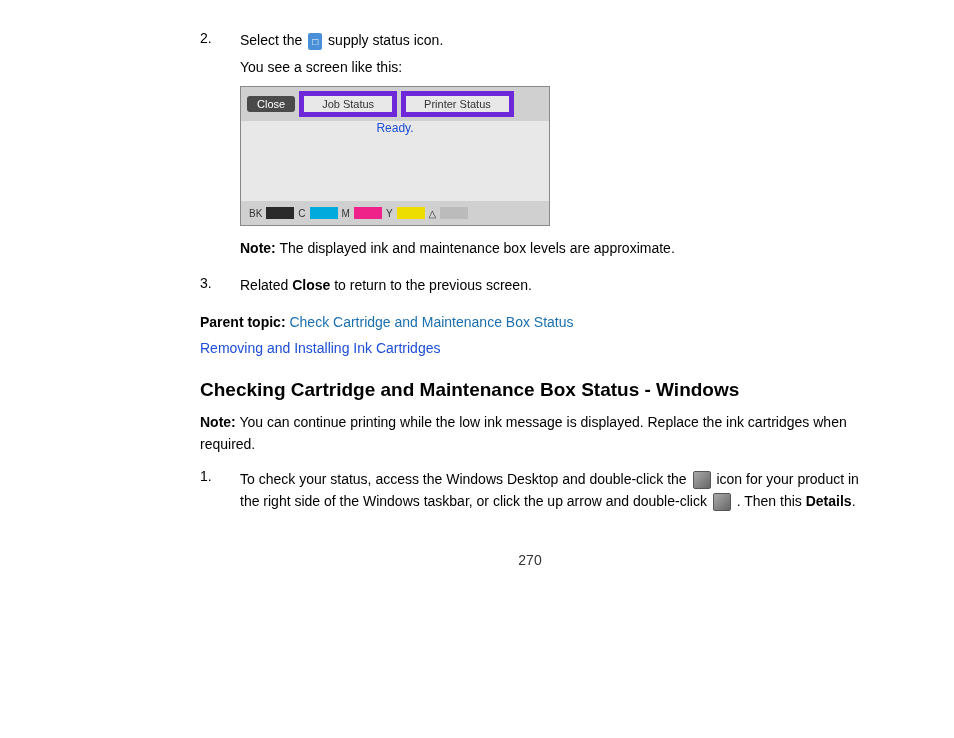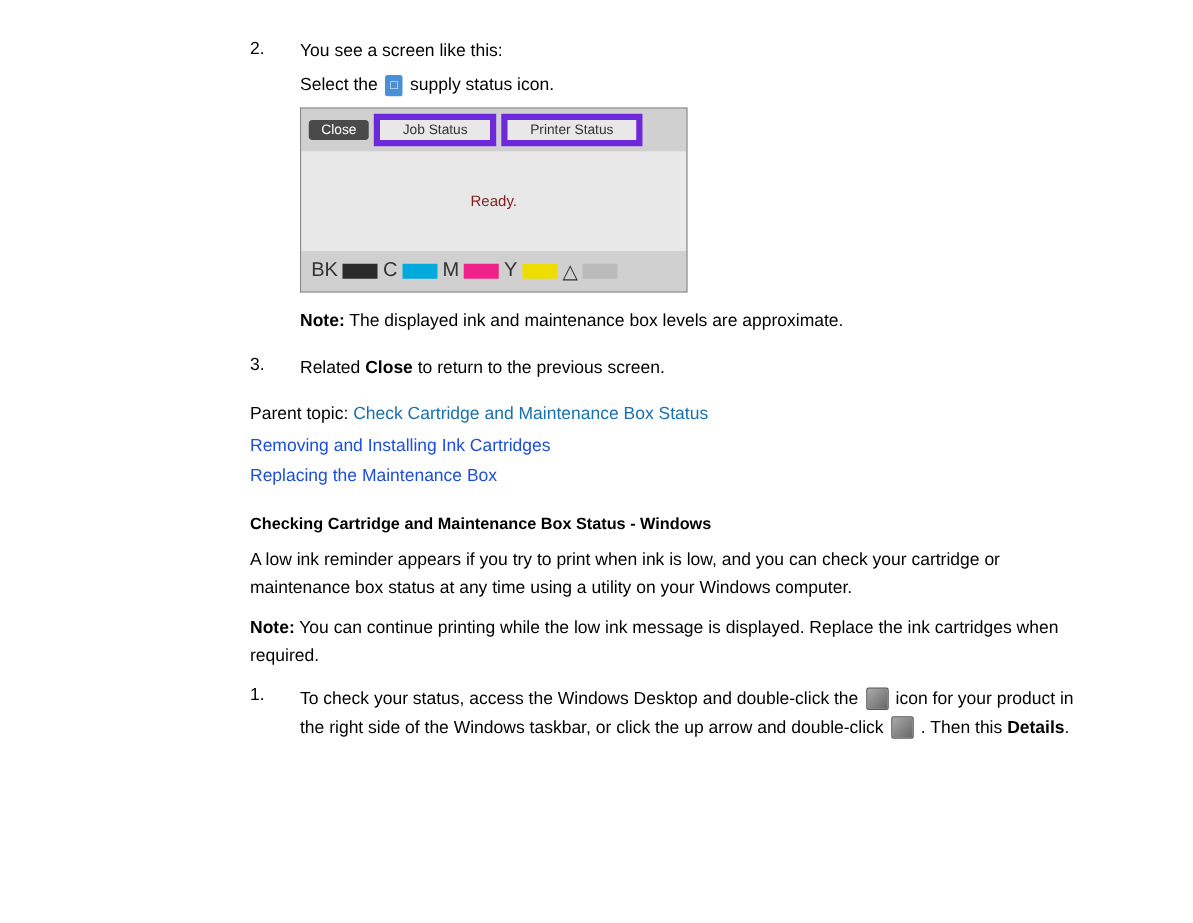--- a/index.html
+++ b/index.html
@@ -73,77 +73,76 @@
       background: #e8e8e8;
       border: 5px solid #6d28d9;
       font-size: 11px;
       padding: 2px 18px;
       color: #333;
     }
     .screen-body {
       background: #e8e8e8;
       height: 80px;
       display: flex;
-      align-items: center;
       justify-content: center;
       font-size: 12px;
-      color: #7f1d1d;
+      color: #1d4ed8;
     }
     .screen-ink-bar {
       background: #d0d0d0;
       padding: 6px 8px;
       display: flex;
       align-items: center;
       gap: 4px;
       font-size: 10px;
       color: #333;
     }
     .ink-swatch {
       display: inline-block;
       height: 12px;
       width: 28px;
     }
     .ink-label {
-      font-size: 16px;
+      font-size: 10px;
       color: #333;
     }
     .note-text {
       margin: 8px 0 10px 0;
       line-height: 1.5;
     }
     .note-text strong {
       font-weight: bold;
     }
     .parent-topic {
       margin-bottom: 4px;
       line-height: 1.5;
     }
     .parent-topic strong {
-      font-weight: normal;
+      font-weight: bold;
     }
     .parent-topic a {
       color: #1a6faf;
       text-decoration: none;
     }
     .related-tasks {
       margin-bottom: 16px;
     }
     .related-tasks strong {
       font-weight: bold;
       display: block;
       margin-bottom: 3px;
     }
     .related-tasks a {
       color: #1d4ed8;
       text-decoration: none;
       display: block;
       line-height: 1.7;
     }
     .section-heading {
-      font-size: 13px;
+      font-size: 19px;
       font-weight: bold;
       margin: 18px 0 10px 0;
     }
     .section-body p {
       line-height: 1.6;
       margin-bottom: 10px;
     }
     .section-body .note-text {
       margin-bottom: 12px;
     }
@@ -166,26 +165,26 @@
   </style>
 </head>
 <body>
 
 <div class="page">
   <div class="content">
 
     <div class="step">
       <div class="step-num">2.</div>
       <div class="step-content">
-        <p>You see a screen like this:</p>
         <p>
           <span>Select the</span>
           <span class="supply-icon">□</span>
           <span>supply status icon.</span>
         </p>
+        <p>You see a screen like this:</p>
 
         <div class="screen-preview">
           <div class="screen-header">
             <button class="screen-btn-close">Close</button>
             <div class="screen-tab">Job Status</div>
             <div class="screen-tab">Printer Status</div>
           </div>
           <div class="screen-body">
             <span>Ready.</span>
           </div>
@@ -221,27 +220,25 @@
       </div>
     </div>
 
     <p class="parent-topic">
       <strong>Parent topic:</strong>
       <a href="#">Check Cartridge and Maintenance Box Status</a>
     </p>
 
     <div class="related-tasks">
       <a href="#">Removing and Installing Ink Cartridges</a>
-      <a href="#">Replacing the Maintenance Box</a>
     </div>
 
     <h2 class="section-heading">Checking Cartridge and Maintenance Box Status - Windows</h2>
 
     <div class="section-body">
-      <p>A low ink reminder appears if you try to print when ink is low, and you can check your cartridge or maintenance box status at any time using a utility on your Windows computer.</p>
 
       <p class="note-text">
         <strong>Note:</strong>
         <span>You can continue printing while the low ink message is displayed. Replace the ink cartridges when required.</span>
       </p>
 
       <div class="step">
         <div class="step-num">1.</div>
         <div class="step-content">
           <p>
@@ -249,15 +246,16 @@
             <span class="icon-epson"></span>
             <span>icon for your product in the right side of the Windows taskbar, or click the up arrow and double-click</span>
             <span class="icon-epson"></span>
             <span>. Then this</span>
             <strong>Details</strong><span>.</span>
           </p>
         </div>
       </div>
     </div>
 
+    <div class="page-number">270</div>
 
   </div>
 </div>
 
 </body></html>

